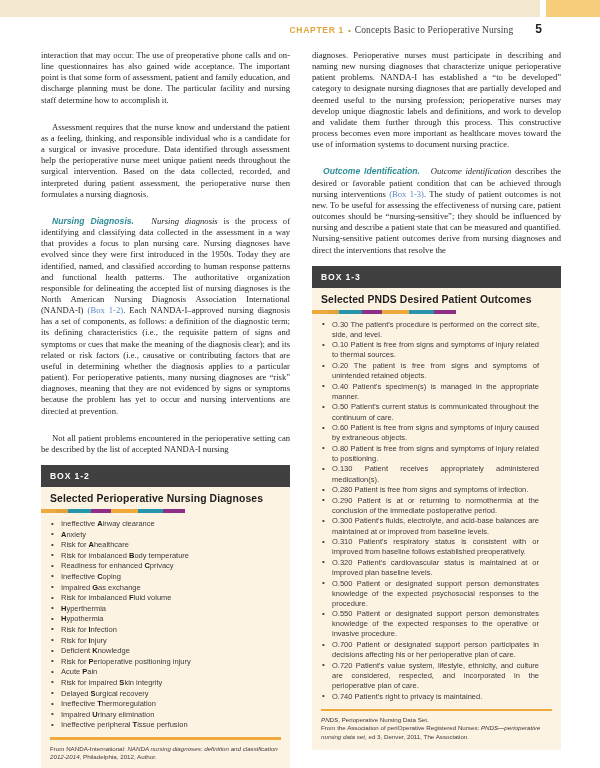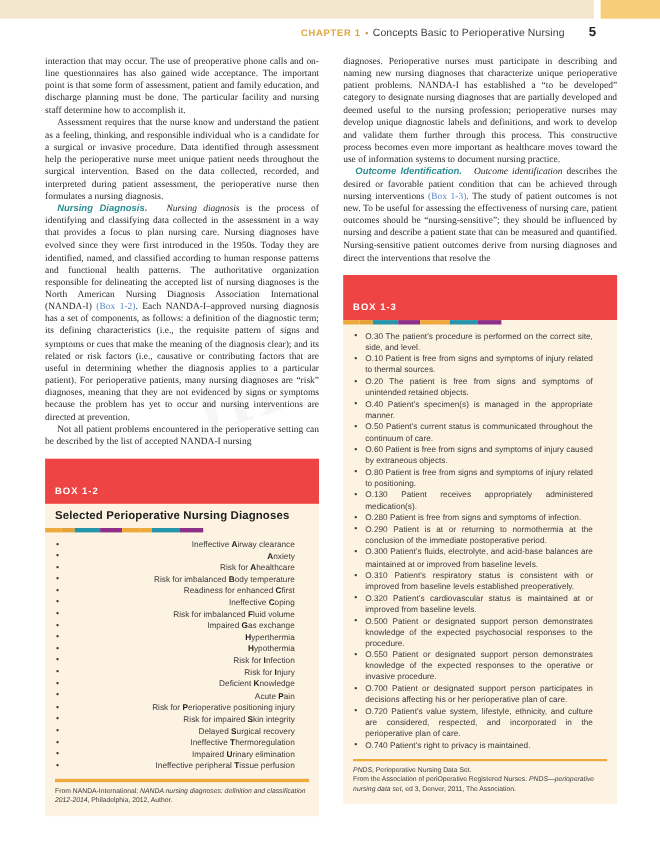--- a/index.html
+++ b/index.html
@@ -58,21 +58,21 @@
     color: #e0a63c;
     text-transform: uppercase;
   }
   .rh-dot {
     font-family: "Liberation Sans", sans-serif;
     font-size: 8px;
     color: #b9933f;
     margin: 0 4px;
   }
   .rh-title {
-    font-family: Liberation Sans, sans-serif;
+    font-family: Liberation Serif, serif;
     font-size: 9.5px;
     color: #3d3d3d;
     letter-spacing: 0.1px;
   }
   .rh-pageno {
     font-family: "Liberation Sans", sans-serif;
     font-weight: bold;
     font-size: 12px;
     color: #222222;
     margin-left: 22px;
@@ -95,42 +95,42 @@
   p.body {
     margin: 0;
     font-size: 8.6px;
     line-height: 11.15px;
     text-align: justify;
     color: #262626;
     text-indent: 11px;
     hyphens: auto;
   }
   p.body.noindent { text-indent: 0; }
-  p.body + p.body { margin-top: 0; }
+  p.body + p.body { margin-top: 16px; }
   p.gap { margin-top: 7px; }
 
   .run-head-italic {
     font-family: "Liberation Sans", sans-serif;
     font-weight: bold;
     font-style: italic;
     font-size: 8.6px;
     color: #2e8d94;
   }
   .ital { font-style: italic; }
   .xref { color: #5a86c4; }
 
   
   .featurebox {
     border: 0;
     background: #fdf3e3;
     margin-top: 10px;
   }
   .fb-head {
-    background: #ef4444;
-    padding: 19px 8px 4px 9px;
+    background: #404040;
+    padding: 0 8px 4px 9px;
   }
   .fb-head .num {
     font-family: "Liberation Sans", sans-serif;
     font-weight: bold;
     font-size: 8.6px;
     letter-spacing: 0.9px;
     color: #ffffff;
   }
   .fb-title {
     padding: 6px 9px 5px 9px;
@@ -164,21 +164,20 @@
     padding: 0 22px 0 9px;
   }
   ul.fb-list li {
     position: relative;
     font-family: "Liberation Sans", sans-serif;
     font-size: 7.5px;
     line-height: 10.1px;
     color: #3a3a3a;
     padding-left: 11px;
     margin-bottom: 0.5px;
-    text-align: right;
   }
   ul.fb-list li::before {
     content: "\2022";
     position: absolute;
     left: 1px;
     top: -0.5px;
     color: #3a3a3a;
     font-size: 8px;
   }
   ul.fb-list.justify li { text-align: justify; }
@@ -273,31 +272,31 @@
           <i class="s6"></i>
           <i class="s7"></i>
           <i class="s8"></i>
           <i class="s9"></i>
       </div>
       <ul class="fb-list" id="box12-list">
           <li><span>Ineffective </span><b>A</b><span>irway clearance</span></li>
           <li><span></span><b>A</b><span>nxiety</span></li>
           <li><span>Risk for </span><b>A</b><span>healthcare</span></li>
           <li><span>Risk for imbalanced </span><b>B</b><span>ody temperature</span></li>
-          <li><span>Readiness for enhanced </span><b>C</b><span>first</span></li>
+          <li><span>Readiness for enhanced </span><b>C</b><span>privacy</span></li>
           <li><span>Ineffective </span><b>C</b><span>oping</span></li>
+          <li><span>Impaired </span><b>G</b><span>as exchange</span></li>
           <li><span>Risk for imbalanced </span><b>F</b><span>luid volume</span></li>
-          <li><span>Impaired </span><b>G</b><span>as exchange</span></li>
           <li><span></span><b>H</b><span>yperthermia</span></li>
           <li><span></span><b>H</b><span>ypothermia</span></li>
           <li><span>Risk for </span><b>I</b><span>nfection</span></li>
           <li><span>Risk for </span><b>I</b><span>njury</span></li>
           <li><span>Deficient </span><b>K</b><span>nowledge</span></li>
+          <li><span>Risk for </span><b>P</b><span>erioperative positioning injury</span></li>
           <li><span>Acute </span><b>P</b><span>ain</span></li>
-          <li><span>Risk for </span><b>P</b><span>erioperative positioning injury</span></li>
           <li><span>Risk for impaired </span><b>S</b><span>kin integrity</span></li>
           <li><span>Delayed </span><b>S</b><span>urgical recovery</span></li>
           <li><span>Ineffective </span><b>T</b><span>hermoregulation</span></li>
           <li><span>Impaired </span><b>U</b><span>rinary elimination</span></li>
           <li><span>Ineffective peripheral </span><b>T</b><span>issue perfusion</span></li>
         </ul>
       <div class="fb-closerule"></div>
       <div class="fb-source">
         <span>From NANDA-International: </span><span class="ital">NANDA nursing diagnoses: definition and classification 2012-2014</span><span>, Philadelphia, 2012, Author.</span>
       </div>
@@ -312,20 +311,21 @@
     <p class="body gap">
       <span class="run-head-italic">Outcome Identification.</span>
       <span>&nbsp;</span>
       <span class="ital">Outcome identification</span><span> describes the desired or favorable patient condition that can be achieved through nursing interventions </span><span class="xref">(Box 1-3)</span><span>. The study of patient outcomes is not new. To be useful for assessing the effectiveness of nursing care, patient outcomes should be “nursing-sensitive”; they should be influenced by nursing and describe a patient state that can be measured and quantified. Nursing-sensitive patient outcomes derive from nursing diagnoses and direct the interventions that resolve the</span>
     </p>
 
     <div class="featurebox">
       <div class="fb-head">
         <span class="num">BOX 1-3</span>
       </div>
+      <div class="fb-title">Selected PNDS Desired Patient Outcomes</div>
       <div class="fb-rule">
         <i class="s1"></i>
           <i class="s2"></i>
           <i class="s3"></i>
           <i class="s4"></i>
           <i class="s5"></i>
           <i class="s6"></i>
           <i class="s7"></i>
           <i class="s8"></i>
           <i class="s9"></i>
@@ -335,22 +335,22 @@
           <li>O.10 Patient is free from signs and symptoms of injury related to thermal sources.</li>
           <li>O.20 The patient is free from signs and symptoms of unintended retained objects.</li>
           <li>O.40 Patient's specimen(s) is managed in the appropriate manner.</li>
           <li>O.50 Patient's current status is communicated throughout the continuum of care.</li>
           <li>O.60 Patient is free from signs and symptoms of injury caused by extraneous objects.</li>
           <li>O.80 Patient is free from signs and symptoms of injury related to positioning.</li>
           <li>O.130 Patient receives appropriately administered medication(s).</li>
           <li>O.280 Patient is free from signs and symptoms of infection.</li>
           <li>O.290 Patient is at or returning to normothermia at the conclusion of the immediate postoperative period.</li>
           <li>O.300 Patient's fluids, electrolyte, and acid-base balances are maintained at or improved from baseline levels.</li>
-          <li>O.310 Patient's respiratory status is consistent with or improved from baseline levels established preoperatively.</li>
-          <li>O.320 Patient's cardiovascular status is maintained at or improved from baseline levels.</li>
+          <li>O.310 Patient's respiratory status is consistent with or improved from baseline follows established preoperatively.</li>
+          <li>O.320 Patient's cardiovascular status is maintained at or improved plan baseline levels.</li>
           <li>O.500 Patient or designated support person demonstrates knowledge of the expected psychosocial responses to the procedure.</li>
           <li>O.550 Patient or designated support person demonstrates knowledge of the expected responses to the operative or invasive procedure.</li>
           <li>O.700 Patient or designated support person participates in decisions affecting his or her perioperative plan of care.</li>
           <li>O.720 Patient's value system, lifestyle, ethnicity, and culture are considered, respected, and incorporated in the perioperative plan of care.</li>
           <li>O.740 Patient's right to privacy is maintained.</li>
         </ul>
       <div class="fb-closerule"></div>
       <div class="fb-source">
         <div>
           <span class="ital">PNDS</span><span>, Perioperative Nursing Data Set.</span>

